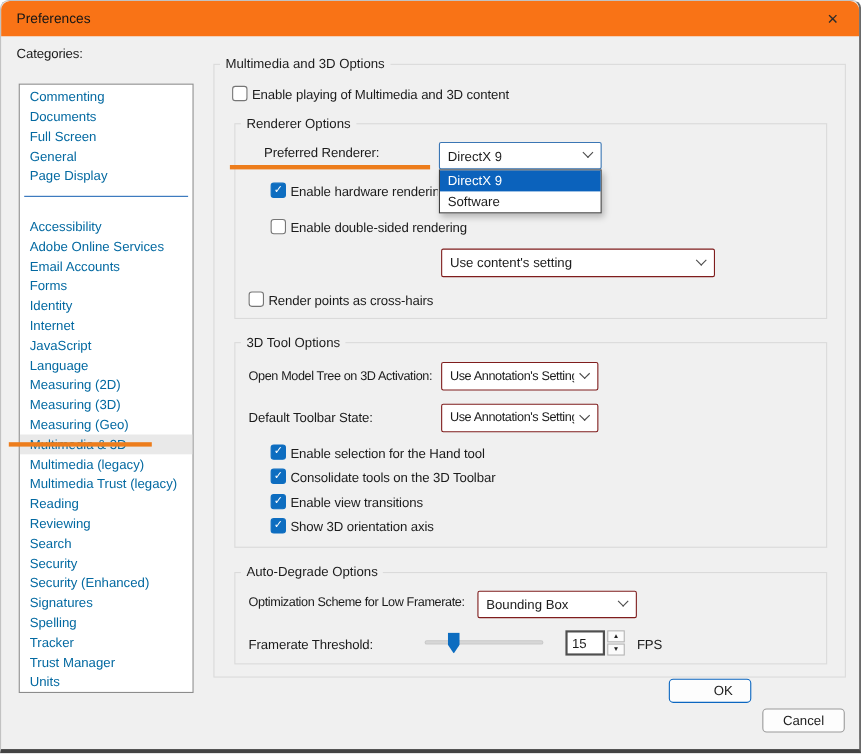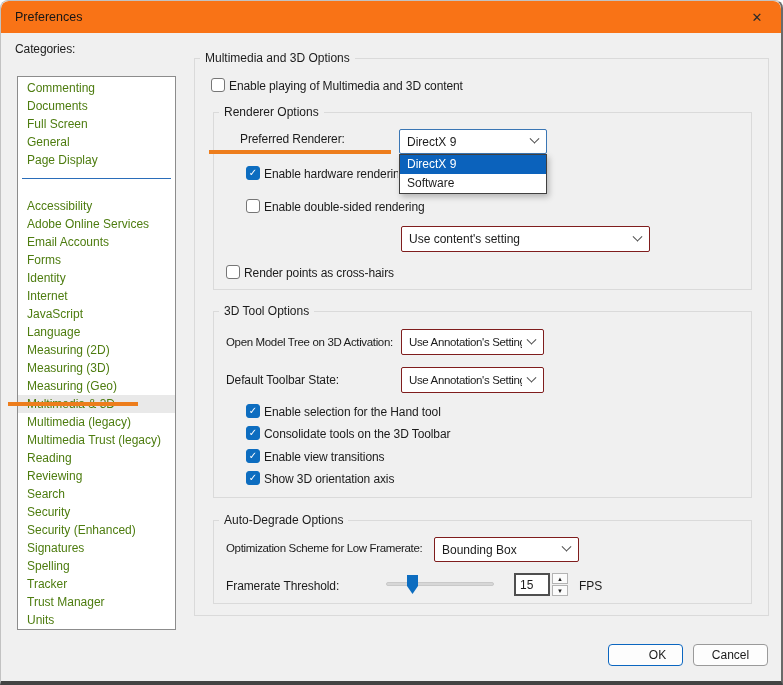--- a/index.html
+++ b/index.html
@@ -11,21 +11,21 @@
     border-right:2px solid #6a6a6a; border-bottom:4px solid #434343;
     border-radius:8px 8px 0 0; overflow:hidden; font-size:12px; }
 
   .titlebar { position:absolute; left:0; top:0; right:0; height:32px; background:#f97316; border-radius:8px 8px 0 0; }
   .title { position:absolute; left:14px; top:9px; font-size:12.5px; color:#161616; }
   .close { position:absolute; right:13px; top:6px; width:22px; height:20px; display:flex; align-items:center; justify-content:center; font-size:13px; color:#2b2b2b; }
 
   .cat-label { position:absolute; left:14px; top:41px; }
 
   .listbox { position:absolute; left:16px; top:75px; width:159px; height:554px; background:#fff; border:1px solid #8c8c8c; padding-top:2px; overflow:hidden; }
-  .li { height:18px; line-height:18px; padding-left:9px; font-size:12px; white-space:nowrap; color:#4d7c0f; }
+  .li { height:18px; line-height:18px; padding-left:9px; font-size:12px; white-space:nowrap; color:#0369a1; }
   .li.sel { background:#e9e9e9; }
   .list-divider { height:19px; }
   .dline { margin:9px 4px 0 4px; border-top:1.5px solid #2a6db9; }
 
   .orange { position:absolute; background:#ed7d1c; height:3.5px; z-index:5; }
 
   .group { position:absolute; border:1px solid #dadada; }
   .legend { position:absolute; top:-8px; left:5px; background:#f0f0f0; padding:0 5px; line-height:15px; font-size:12px; white-space:nowrap; color:#1b1b1b; }
 
   .lbl { position:absolute; line-height:15px; white-space:nowrap; letter-spacing:-0.1px; }
@@ -196,20 +196,20 @@
     <span class="spin-btn">▲</span>
     <span class="spin-btn">▼</span>
   </div>
   <span class="lbl" style="left:578px; top:578px;">FPS</span>
 
   <div class="popup">
     <div class="opt sel">DirectX 9</div>
     <div class="opt">Software</div>
   </div>
 
-  <div class="btn primary" style="left:607px; top:643px;padding-left:24px;">
+  <div class="btn primary" style="left:607px; top:616px;padding-left:24px;">
       <span>OK</span>
     </div>
   <div class="btn" style="left:692px; top:643px;">
       <span>Cancel</span>
     </div>
 
 </div>
 
 </body></html>

